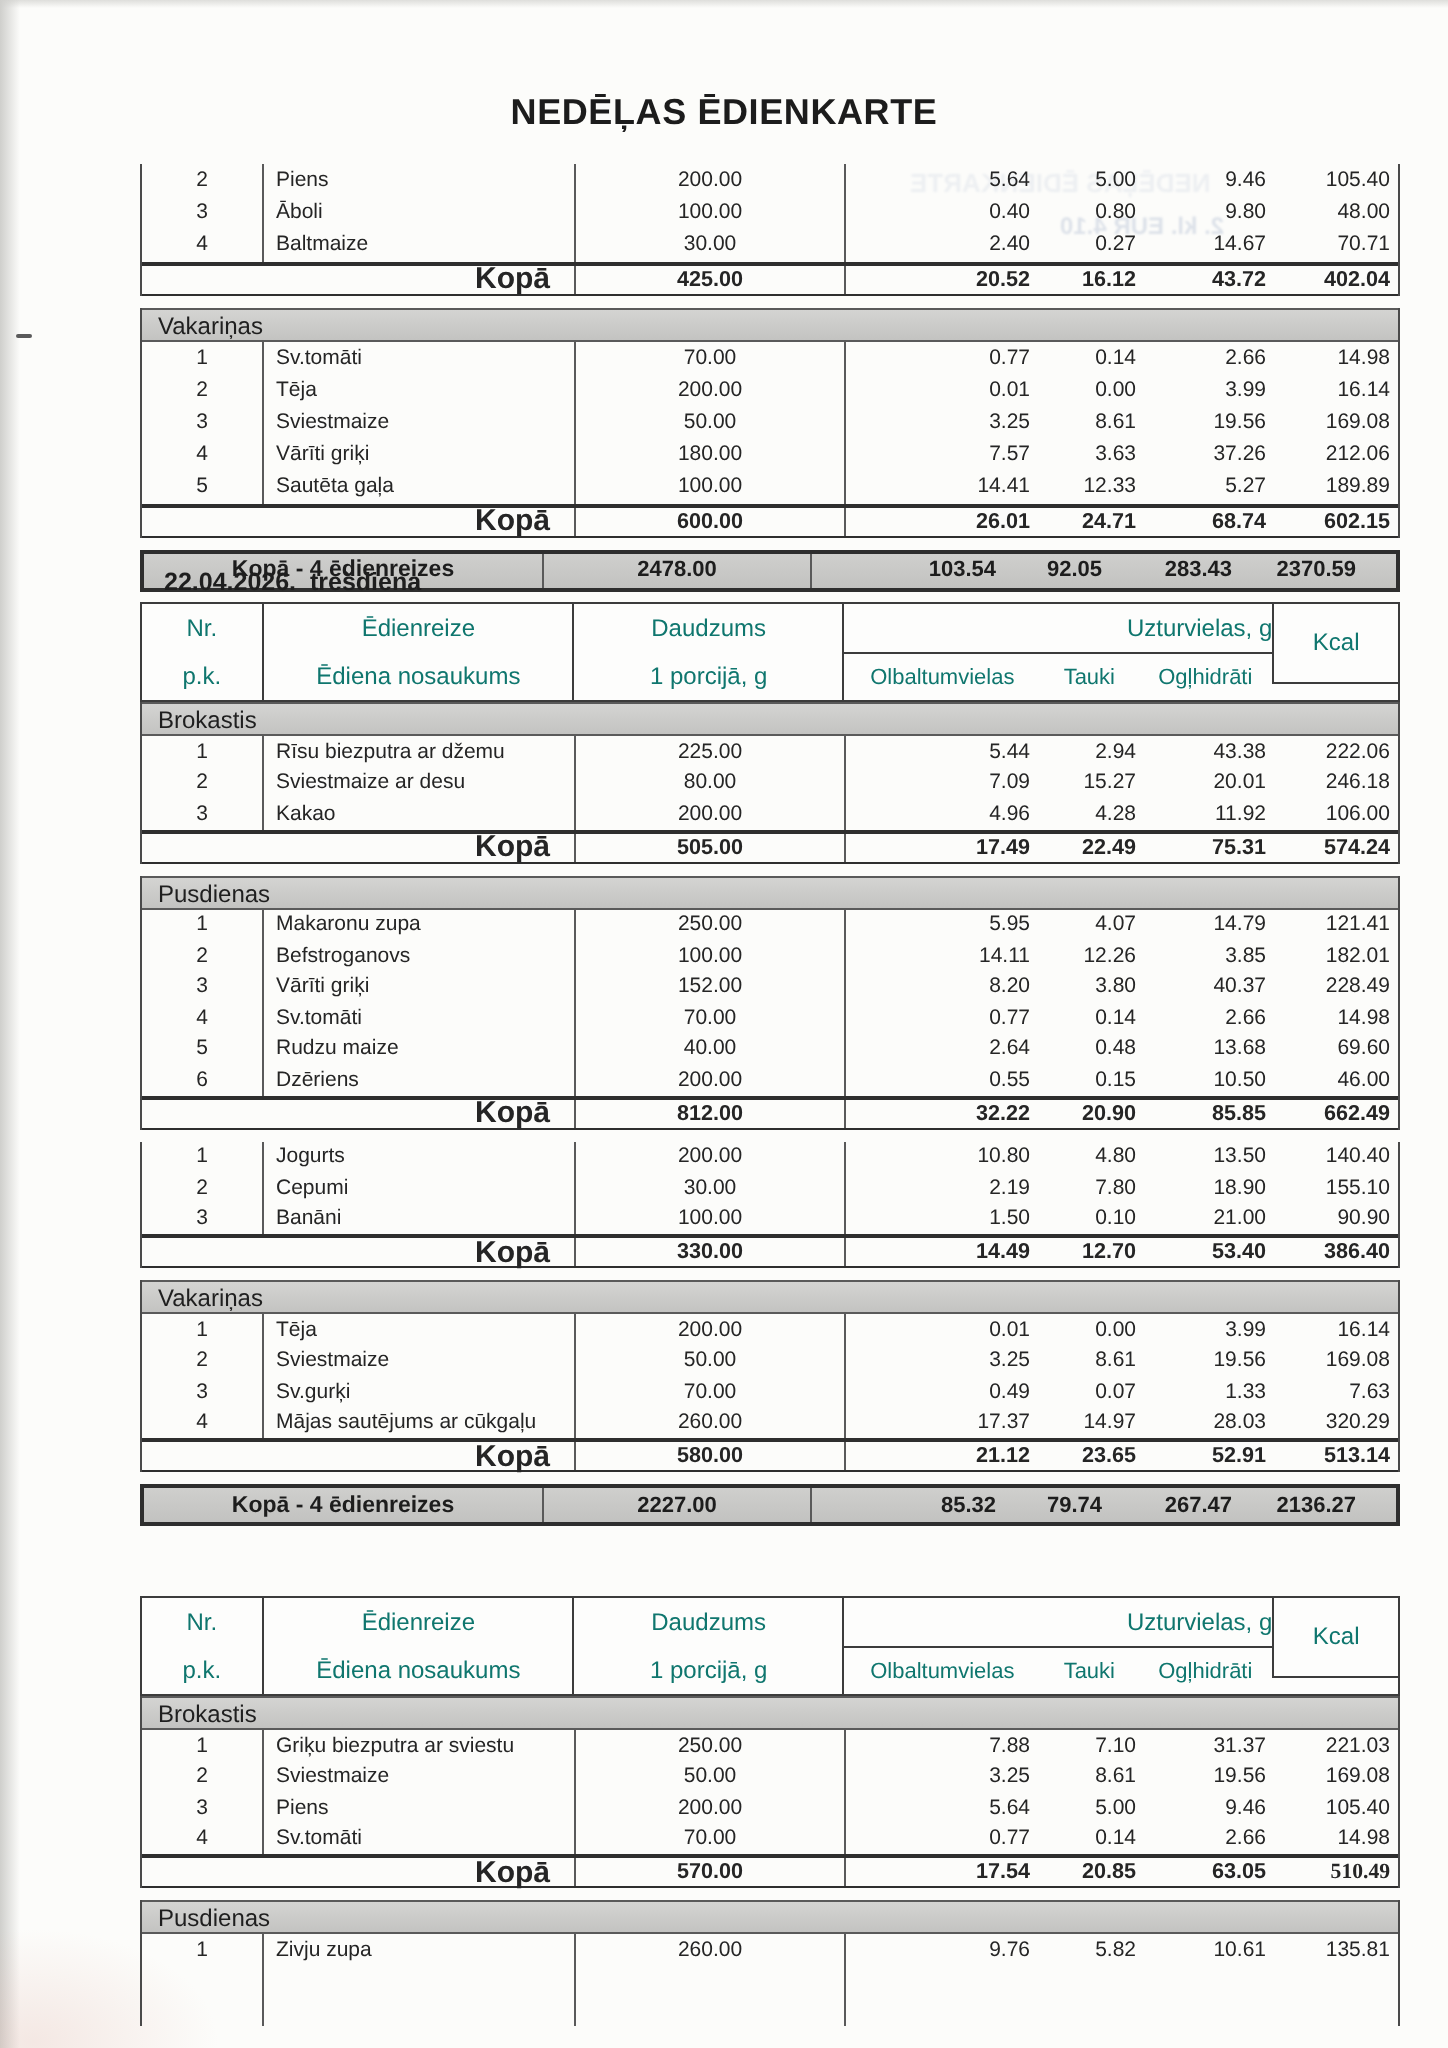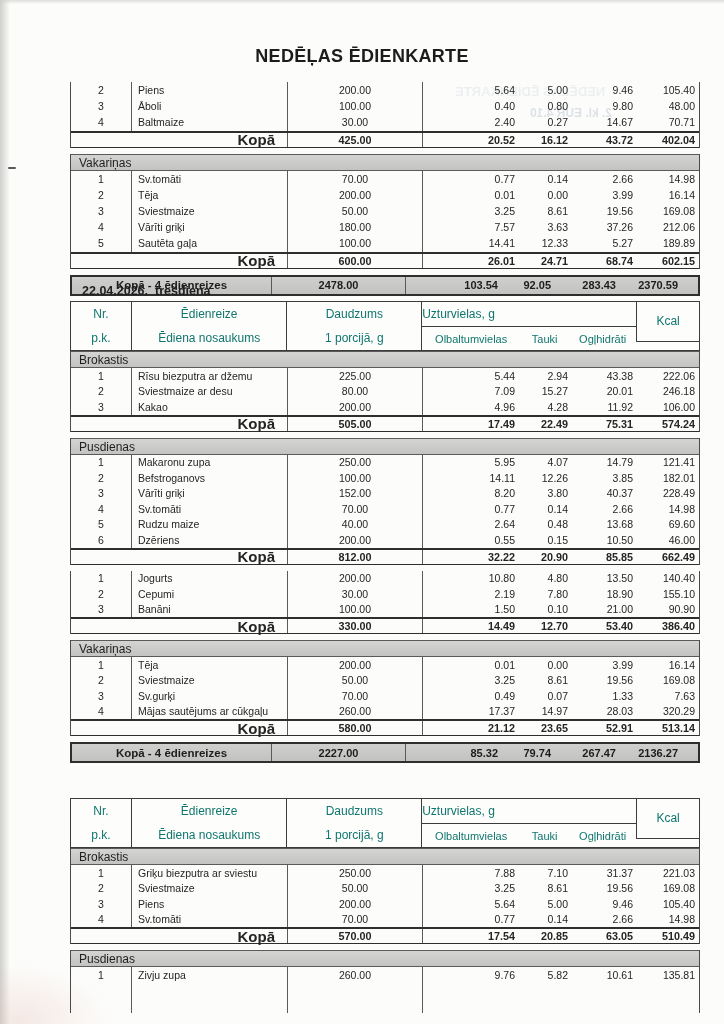--- a/index.html
+++ b/index.html
@@ -26,21 +26,21 @@
   .date-label { font-weight:bold; font-size:12.5px; color:#1e1e1e; margin:0 0 3px 12px; white-space:pre; }
 
   
   .hdr { display:flex; border:1px solid #3c3c3c; height:50px; background:#fdfdfc; }
   .hc { display:flex; flex-direction:column; justify-content:space-around; align-items:center;
         font-size:12px; color:#0f766e; }
   .hc-nr   { width:61px;  border-right:1px solid #3c3c3c; }
   .hc-name { width:156px; border-right:1px solid #3c3c3c; }
   .hc-qty  { width:135px; border-right:1px solid #3c3c3c; }
   .hc-nut  { width:214px; justify-content:flex-start; }
-  .hc-nut .nut-top { width:100%; text-align:left; height:25px; line-height:24px; border-bottom:1px solid #3c3c3c; }
+  .hc-nut .nut-top { width:100%; text-align:right; height:25px; line-height:24px; border-bottom:1px solid #3c3c3c; }
   .hc-nut .nut-bot { display:flex; width:100%; height:25px; align-items:center; font-size:11px; }
   .nut-bot span { display:block; text-align:center; }
   .nb-prot { width:98px; } .nb-fat { width:49px; } .nb-carb { width:67px; }
   .hc-kcal { width:63px; position:relative; justify-content:center; }
   .hc-kcal .kcal-box { position:absolute; top:-1px; left:0; width:100%; height:41px;
      border-left:1px solid #3c3c3c; border-bottom:1px solid #3c3c3c;
      display:flex; align-items:center; justify-content:center; font-size:12px; }
 
   
   .sec { border-left:1px solid #4a4a4a; border-right:1px solid #4a4a4a; margin-bottom:6px; }
@@ -479,21 +479,21 @@
           <div class="c c-fat">0.14</div>
           <div class="c c-carb">2.66</div>
           <div class="c c-kcal">14.98</div>
         </div>
         <div class="row kopa">
           <div class="c c-lbl">Kopā</div>
           <div class="c c-qty">570.00</div>
           <div class="c c-prot" style="font-weight: bold;">17.54</div>
           <div class="c c-fat" style="font-weight: bold;">20.85</div>
           <div class="c c-carb" style="font-weight: bold;">63.05</div>
-          <div class="c c-kcal" style="font-weight: bold;">510.49</div>
+          <div class="c c-kcal" style="font-weight: bold; font-family: Liberation Serif, serif;">510.49</div>
         </div>
       </div>
       <div class="sec cut">
         <div class="band">Pusdienas</div>
         <div class="row body">
           <div class="c c-nr">1</div>
           <div class="c c-name">Zivju zupa</div>
           <div class="c c-qty">260.00</div>
           <div class="c c-prot">9.76</div>
           <div class="c c-fat">5.82</div>

